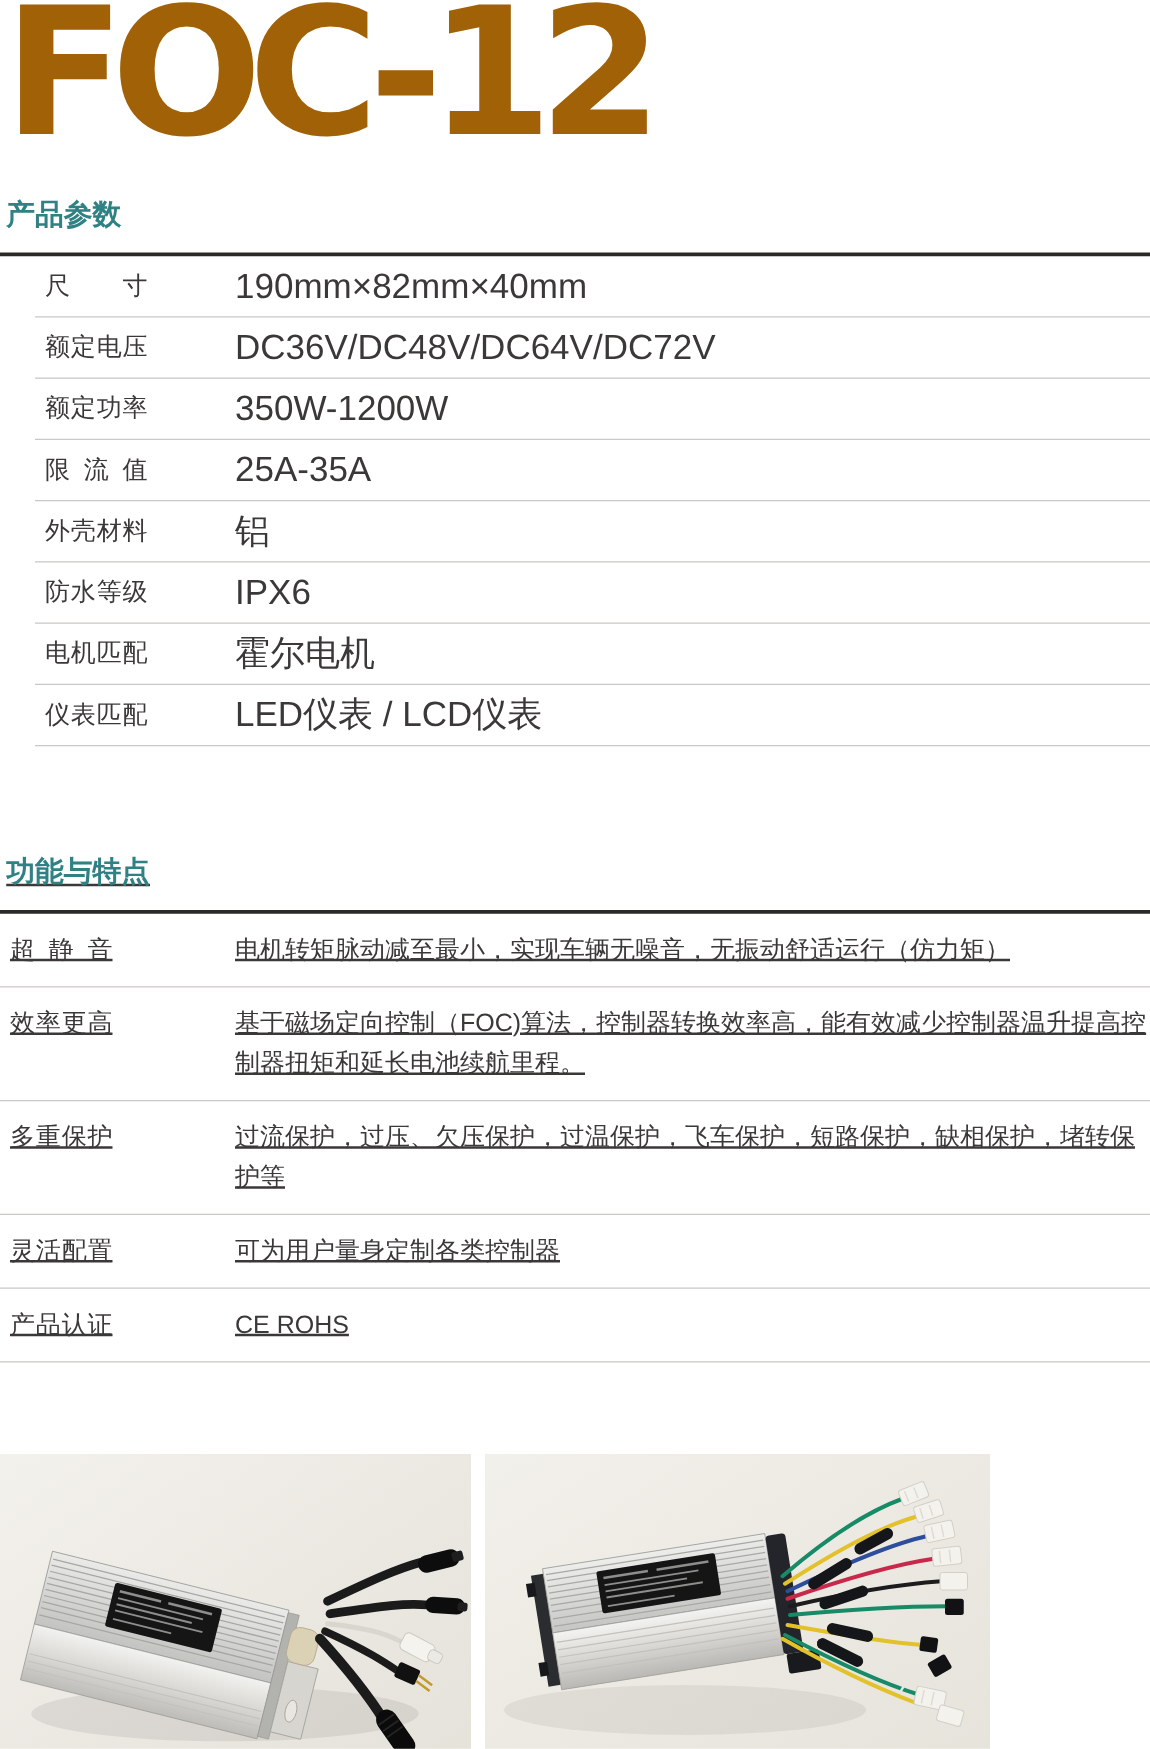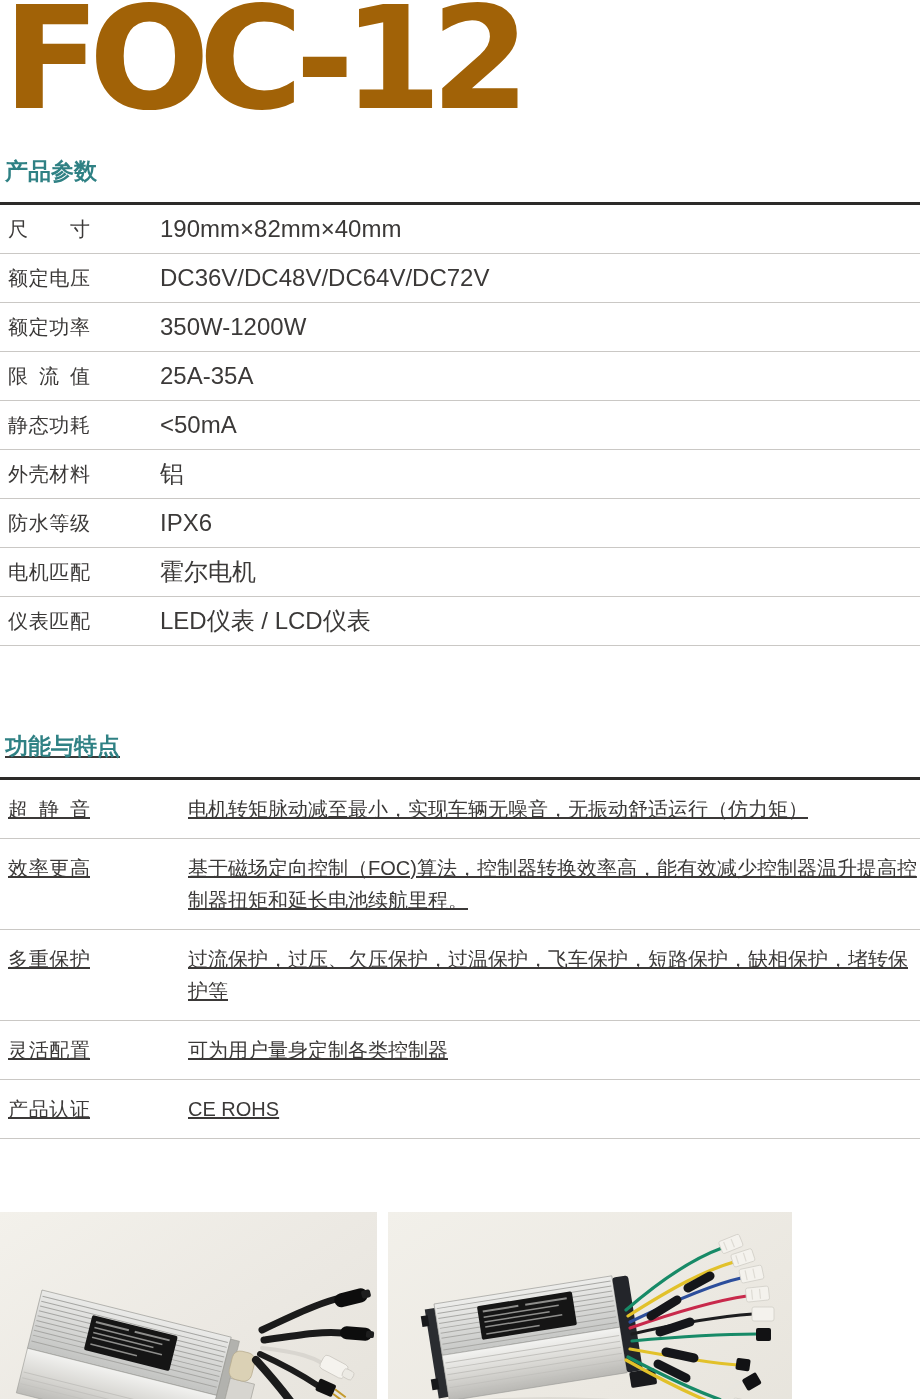--- a/index.html
+++ b/index.html
@@ -15,29 +15,29 @@
     font-weight:bold;
     font-size:142px;line-height:113px;letter-spacing:-11px;
     color:#a16207;white-space:nowrap;
   }
   .section-params{margin-top:40px;}
   .section-feats{margin-top:84px;text-decoration:underline;}
   h2.sec-heading{
     margin:0 0 0 5px;font-size:23px;line-height:32px;font-weight:bold;color:#2f8184;
   }
   .sec-rule{height:3px;background:#2c2a29;margin-top:15px;}
-  .prow{display:flex;align-items:flex-start;border-bottom:1px solid #cac8c5;padding:13px 0;}
+  .prow{display:flex;align-items:flex-start;border-bottom:1px solid #cac8c5;padding:13px 0;margin-left:28px;}
   .frow{display:flex;align-items:flex-start;border-bottom:1px solid #cac8c5;padding:13px 0;gap:28px;}
   .plabel{
     width:82px;margin-left:8px;flex:none;
     font-size:20px;line-height:22px;
     text-align:justify;text-align-last:justify;text-justify:inter-character;
   }
   .frow .plabel{line-height:32px;}
-  .pvalue{margin-left:70px;font-size:24px;line-height:22px;white-space:nowrap;}
+  .pvalue{margin-left:70px;font-size:28px;line-height:22px;white-space:nowrap;}
   .fvalue{margin-left:70px;flex:1;font-size:20px;line-height:32px;}
   .photos{display:flex;gap:11px;margin-top:73px;}
   figure.photo{margin:0;padding:0;width:377px;height:260px;overflow:hidden;}
   figure.photo.right{width:404px;}
   figure.photo svg{display:block;}
 </style>
 </head>
 <body>
 
 <div class="page">
@@ -56,24 +56,20 @@
         <span class="plabel">额定电压</span>
         <span class="pvalue">DC36V/DC48V/DC64V/DC72V</span>
       </div>
       <div class="prow">
         <span class="plabel">额定功率</span>
         <span class="pvalue">350W-1200W</span>
       </div>
       <div class="prow">
         <span class="plabel">限流值</span>
         <span class="pvalue">25A-35A</span>
-      </div>
-      <div class="prow">
-        <span class="plabel">静态功耗</span>
-        <span class="pvalue">&lt;50mA</span>
       </div>
       <div class="prow">
         <span class="plabel">外壳材料</span>
         <span class="pvalue">铝</span>
       </div>
       <div class="prow">
         <span class="plabel">防水等级</span>
         <span class="pvalue">IPX6</span>
       </div>
       <div class="prow">

